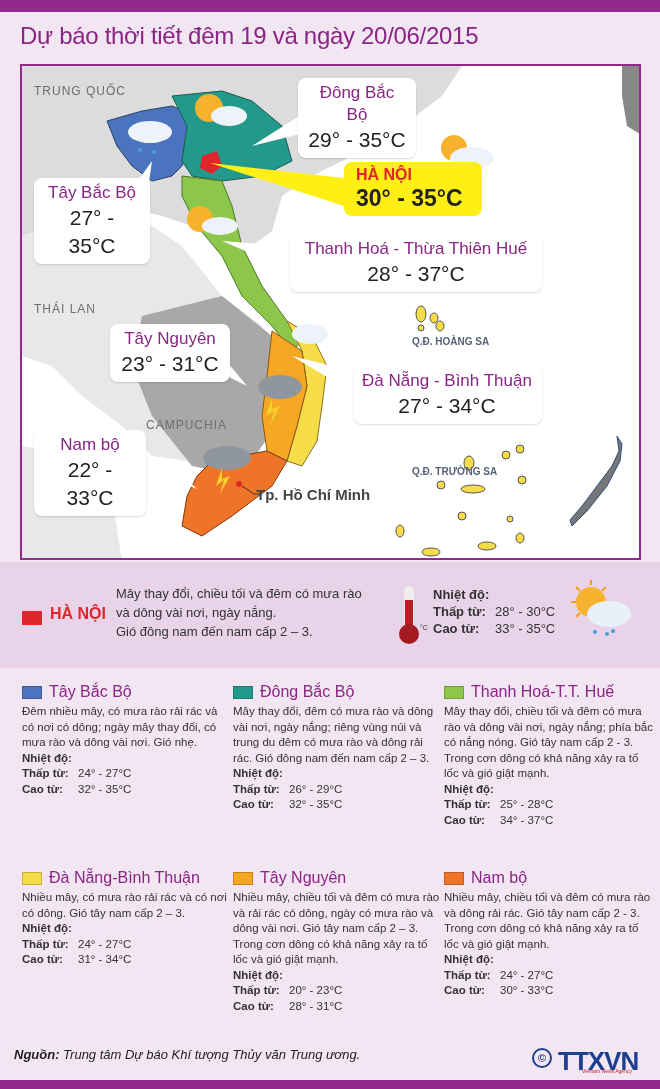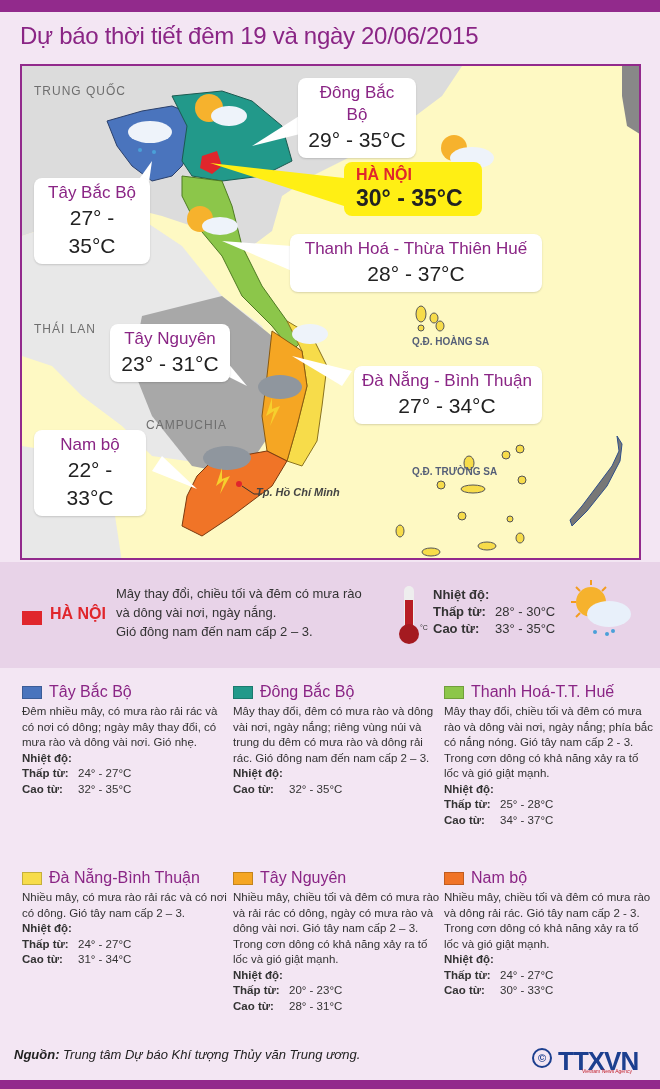--- a/index.html
+++ b/index.html
@@ -1,24 +1,24 @@
 <!DOCTYPE html>
 <html><head>
 <meta charset="utf-8">
 <style>
   * { box-sizing: border-box; margin: 0; padding: 0; }
   body { width: 660px; height: 1089px; background: #f3e6f3; font-family: "Liberation Sans", "DejaVu Sans", sans-serif; position: relative; overflow: hidden; color: #222; }
   .topbar { position: absolute; left: 0; top: 0; width: 660px; height: 12px; background: #922a8c; }
   .bottombar { position: absolute; left: 0; top: 1080px; width: 660px; height: 9px; background: #922a8c; }
   .title { position: absolute; left: 20px; top: 22px; font-size: 24px; color: #8a2585; font-weight: normal; letter-spacing: -0.3px; }
-  .map { position: absolute; left: 20px; top: 64px; width: 621px; height: 496px; border: 2px solid #922a8c; background: #fef9c3; overflow: hidden; }
+  .map { position: absolute; left: 20px; top: 64px; width: 621px; height: 496px; border: 2px solid #922a8c; background: #ffffff; overflow: hidden; }
   .map svg { position: absolute; left: 0; top: 0; }
   .country { position: absolute; font-size: 12px; color: #6e6e6e; letter-spacing: 1px; }
   .island-label { position: absolute; font-size: 10px; color: #555f78; font-weight: bold; }
-  .hcm-label { position: absolute; font-size: 11px; color: #444; font-weight: bold; font-style: italic; }
+  .hcm-label { position: absolute; font-size: 15px; color: #444; font-weight: bold; }
   .bubble { position: absolute; background: #fff; border-radius: 8px; text-align: center; padding: 4px 10px; box-shadow: 0 1px 2px rgba(0,0,0,0.15); }
   .bubble .name { color: #8a2585; font-size: 17px; line-height: 22px; }
   .bubble .temp { color: #222; font-size: 21px; line-height: 28px; }
   .hn-bubble { position: absolute; background: #ffef14; border-radius: 8px; padding: 4px 12px; }
   .hn-bubble .name { color: #e0262c; font-size: 16px; font-weight: bold; }
   .hn-bubble .temp { color: #222; font-size: 23px; font-weight: bold; line-height: 28px; }
   .hanoi-section { position: absolute; left: 0; top: 562px; width: 660px; height: 106px; background: #e8d3e8; }
   .hn-square { position: absolute; left: 22px; top: 49px; width: 20px; height: 14px; background: #e0262c; }
   .hn-label { position: absolute; left: 50px; top: 43px; font-size: 16px; font-weight: bold; color: #e0262c; }
   .hn-desc { position: absolute; left: 116px; top: 22px; font-size: 13px; line-height: 19px; color: #333; width: 270px; }
@@ -118,21 +118,21 @@
     <g>
       <ellipse cx="205" cy="392" rx="24" ry="12" fill="#8f969e"></ellipse>
       <polygon points="200,402 194,420 202,414 198,428 208,410 200,413" fill="#f6d02d"></polygon>
     </g>
     <circle cx="217" cy="418" r="3" fill="#e0262c"></circle>
     <path d="M220,420 L232,428 L240,428" stroke="#333" stroke-width="1" fill="none"></path>
   </svg>
 
   <span class="country" style="left:12px;top:18px;">TRUNG QUỐC</span>
   <span class="country" style="left:180px;top:282px;">LÀO</span>
-  <span class="country" style="left:12px;top:256px;">THÁI LAN</span>
+  <span class="country" style="left:12px;top:236px;">THÁI LAN</span>
   <span class="country" style="left:124px;top:352px;">CAMPUCHIA</span>
   <span class="island-label" style="left:390px;top:270px;">Q.Đ. HOÀNG SA</span>
   <span class="island-label" style="left:390px;top:400px;">Q.Đ. TRƯỜNG SA</span>
   <span class="hcm-label" style="left:234px;top:420px;">Tp. Hồ Chí Minh</span>
 
   <div class="bubble" style="left:276px;top:12px;width:118px;">
     <div class="name">Đông Bắc Bộ</div>
     <div class="temp">29° - 35°C</div>
   </div>
   <div class="bubble" style="left:12px;top:112px;width:116px;">
@@ -207,20 +207,21 @@
     <div class="trow"><span class="lbl">Thấp từ:</span><span>24° - 27°C</span></div>
     <div class="trow"><span class="lbl">Cao từ:</span><span>32° - 35°C</span></div>
   </div>
   <div class="region" style="left:233px;top:14px;">
     <div class="head">
         <span class="sq" style="background:#22998a"></span>
         <span class="rname">Đông Bắc Bộ</span>
       </div>
     <div>Mây thay đổi, đêm có mưa rào và dông vài nơi, ngày nắng; riêng vùng núi và trung du đêm có mưa rào và dông rải rác. Gió đông nam đến nam cấp 2 – 3.</div>
     <div class="rlabel">Nhiệt độ:</div>
+    <div class="trow"><span class="lbl">Thấp từ:</span><span>26° - 29°C</span></div>
     <div class="trow"><span class="lbl">Cao từ:</span><span>32° - 35°C</span></div>
   </div>
   <div class="region" style="left:444px;top:14px;">
     <div class="head">
         <span class="sq" style="background:#8cc64a"></span>
         <span class="rname">Thanh Hoá-T.T. Huế</span>
       </div>
     <div>Mây thay đổi, chiều tối và đêm có mưa rào và dông vài nơi, ngày nắng; phía bắc có nắng nóng. Gió tây nam cấp 2 - 3. Trong cơn dông có khả năng xảy ra tố lốc và gió giật mạnh.</div>
     <div class="rlabel">Nhiệt độ:</div>
     <div class="trow"><span class="lbl">Thấp từ:</span><span>25° - 28°C</span></div>

